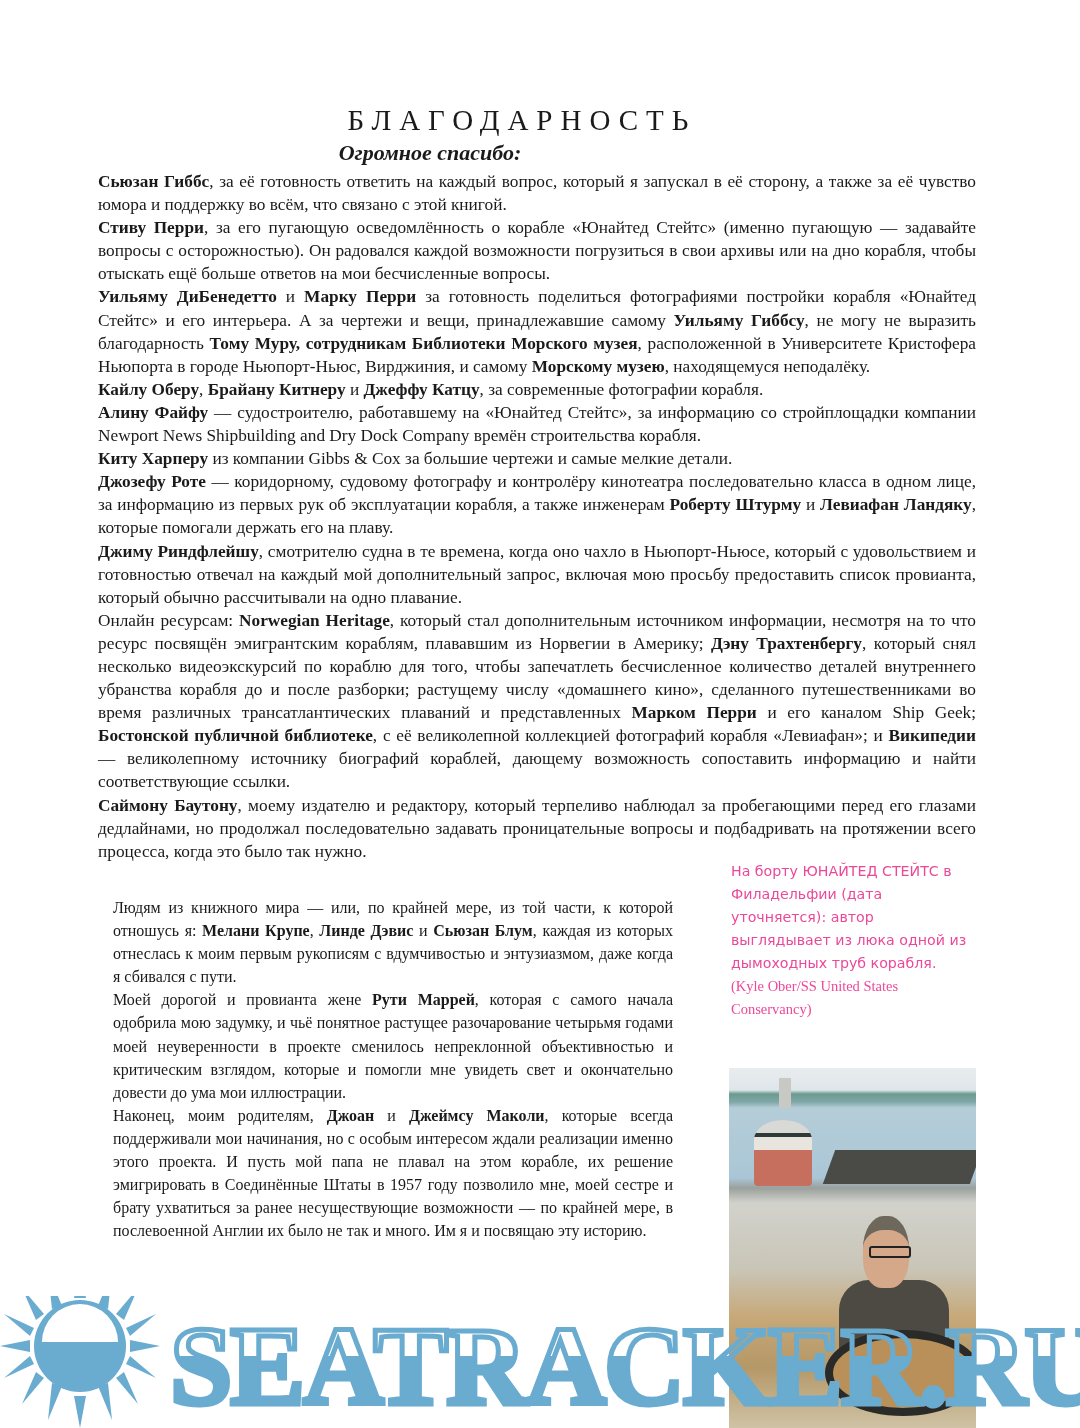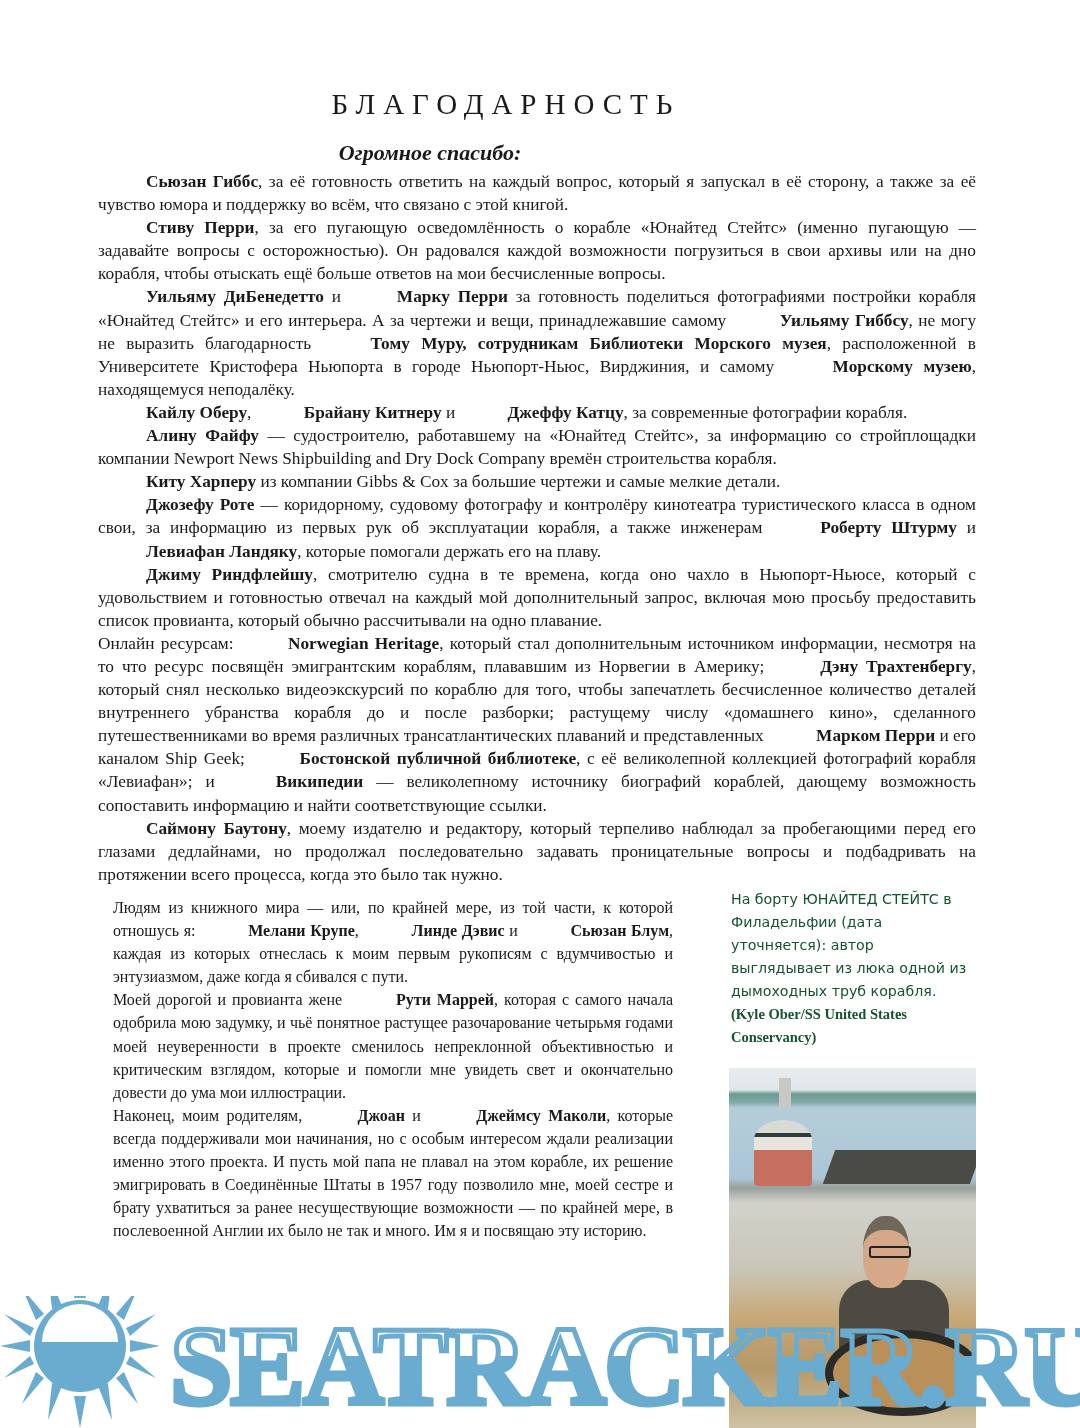--- a/index.html
+++ b/index.html
@@ -1,31 +1,31 @@
 <!DOCTYPE html>
 <html><head>
 <meta charset="utf-8">
 <style>
   html, body { margin: 0; padding: 0; background: #ffffff; }
   body { width: 1080px; height: 1428px; position: relative; overflow: hidden;
          font-family: "Liberation Serif", "DejaVu Serif", serif; color: #1a1a1a; }
   .page-title { position: absolute; top: 88px; left: 0; width: 1012px; text-align: center;
-                font-size: 29px; letter-spacing: 8px; font-weight: normal; margin: 0; }
+                font-size: 29px; letter-spacing: 8px; font-weight: normal; margin: 16px; }
   .subtitle { position: absolute; top: 140px; left: 0; width: 860px; text-align: center;
               font-size: 22px; font-style: italic; margin: 0; }
   .main-text { position: absolute; top: 170px; left: 98px; width: 878px;
                font-size: 17.3px; line-height: 23.1px; text-align: justify; }
   .main-text p { margin: 0; }
   .col-text { position: absolute; top: 896px; left: 113px; width: 560px;
               font-size: 16px; line-height: 23.1px; text-align: justify; }
   .col-text p { margin: 0; }
-  b { font-weight: bold; margin-left: 48px; }
-  .caption { position: absolute; top: 888px; left: 731px; width: 240px;
-             font-family: "DejaVu Sans", sans-serif; font-size: 14.2px; line-height: 23px; color: #14532d; }
-  .caption .credit { font-family: "Liberation Serif", serif; font-weight: bold; font-size: 14.5px; }
+  b { font-weight: bold; }
+  .caption { position: absolute; top: 860px; left: 731px; width: 240px;
+             font-family: "DejaVu Sans", sans-serif; font-size: 14.2px; line-height: 23px; color: #ec4899; }
+  .caption .credit { font-family: "Liberation Serif", serif; font-weight: normal; font-size: 14.5px; }
   .photo { position: absolute; left: 729px; top: 1068px; width: 247px; height: 360px; overflow: hidden;
            background: linear-gradient(#e8ecee 0px, #dfe6ea 22px, #6b9a8e 26px, #7fa8a8 34px, #b5cdd8 40px, #aac6d6 110px, #9aa09c 120px, #d2d2cc 135px, #c9c6b8 200px, #c7a878 250px, #b59868 300px, #cfc3a5 360px); }
   .photo .dome { position: absolute; left: 25px; top: 52px; width: 58px; height: 66px;
                  background: linear-gradient(#d9d9d5 0 20%, #2f3b36 20% 26%, #e8e5df 26% 45%, #c76f5f 45% 100%);
                  border-radius: 50% 50% 4px 4px / 30% 30% 4px 4px; }
   .photo .deck { position: absolute; left: 100px; top: 82px; width: 147px; height: 34px;
                  background: #4a4a46; transform: skewX(-20deg); }
   .photo .tower { position: absolute; left: 50px; top: 10px; width: 12px; height: 30px; background: #c8c8c4; }
   .photo .man-head { position: absolute; left: 134px; top: 148px; width: 46px; height: 58px;
                      background: #d6a88a; border-radius: 45% 45% 40% 40%; border-top: 14px solid #6e675c; }
@@ -43,21 +43,21 @@
 <h1 class="page-title">БЛАГОДАРНОСТЬ</h1>
 <h2 class="subtitle">Огромное спасибо:</h2>
 
 <div class="main-text" id="main-text">
     <p><b>Сьюзан Гиббс</b><span>, за её готовность ответить на каждый вопрос, который я запускал в её сторону, а также за её чувство юмора и поддержку во всём, что связано с этой книгой.</span></p>
     <p><b>Стиву Перри</b><span>, за его пугающую осведомлённость о корабле «Юнайтед Стейтс» (именно пугающую — задавайте вопросы с осторожностью). Он радовался каждой возможности погрузиться в свои архивы или на дно корабля, чтобы отыскать ещё больше ответов на мои бесчисленные вопросы.</span></p>
     <p><b>Уильяму ДиБенедетто</b><span> и </span><b>Марку Перри</b><span> за готовность поделиться фотографиями постройки корабля «Юнайтед Стейтс» и его интерьера. А за чертежи и вещи, принадлежавшие самому </span><b>Уильяму Гиббсу</b><span>, не могу не выразить благодарность </span><b>Тому Муру, сотрудникам Библиотеки Морского музея</b><span>, расположенной в Университете Кристофера Ньюпорта в городе Ньюпорт-Ньюс, Вирджиния, и самому </span><b>Морскому музею</b><span>, находящемуся неподалёку.</span></p>
     <p><b>Кайлу Оберу</b><span>, </span><b>Брайану Китнеру</b><span> и </span><b>Джеффу Катцу</b><span>, за современные фотографии корабля.</span></p>
     <p><b>Алину Файфу</b><span> — судостроителю, работавшему на «Юнайтед Стейтс», за информацию со стройплощадки компании Newport News Shipbuilding and Dry Dock Company времён строительства корабля.</span></p>
     <p><b>Киту Харперу</b><span> из компании Gibbs &amp; Cox за большие чертежи и самые мелкие детали.</span></p>
-    <p><b>Джозефу Роте</b><span> — коридорному, судовому фотографу и контролёру кинотеатра туристического класса в одном свои, за информацию из первых рук об эксплуатации корабля, а также инженерам </span><b>Роберту Штурму</b><span> и </span><b>Левиафан Ландяку</b><span>, которые помогали держать его на плаву.</span></p>
+    <p><b>Джозефу Роте</b><span> — коридорному, судовому фотографу и контролёру кинотеатра последовательно класса в одном лице, за информацию из первых рук об эксплуатации корабля, а также инженерам </span><b>Роберту Штурму</b><span> и </span><b>Левиафан Ландяку</b><span>, которые помогали держать его на плаву.</span></p>
     <p><b>Джиму Риндфлейшу</b><span>, смотрителю судна в те времена, когда оно чахло в Ньюпорт-Ньюсе, который с удовольствием и готовностью отвечал на каждый мой дополнительный запрос, включая мою просьбу предоставить список провианта, который обычно рассчитывали на одно плавание.</span></p>
     <p><span>Онлайн ресурсам: </span><b>Norwegian Heritage</b><span>, который стал дополнительным источником информации, несмотря на то что ресурс посвящён эмигрантским кораблям, плававшим из Норвегии в Америку; </span><b>Дэну Трахтенбергу</b><span>, который снял несколько видеоэкскурсий по кораблю для того, чтобы запечатлеть бесчисленное количество деталей внутреннего убранства корабля до и после разборки; растущему числу «домашнего кино», сделанного путешественниками во время различных трансатлантических плаваний и представленных </span><b>Марком Перри</b><span> и его каналом Ship Geek; </span><b>Бостонской публичной библиотеке</b><span>, с её великолепной коллекцией фотографий корабля «Левиафан»; и </span><b>Википедии</b><span> — великолепному источнику биографий кораблей, дающему возможность сопоставить информацию и найти соответствующие ссылки.</span></p>
     <p><b>Саймону Баутону</b><span>, моему издателю и редактору, который терпеливо наблюдал за пробегающими перед его глазами дедлайнами, но продолжал последовательно задавать проницательные вопросы и подбадривать на протяжении всего процесса, когда это было так нужно.</span></p>
   </div>
 <div class="col-text" id="col-text">
     <p><span>Людям из книжного мира — или, по крайней мере, из той части, к которой отношусь я: </span><b>Мелани Крупе</b><span>, </span><b>Линде Дэвис</b><span> и </span><b>Сьюзан Блум</b><span>, каждая из которых отнеслась к моим первым рукописям с вдумчивостью и энтузиазмом, даже когда я сбивался с пути.</span></p>
     <p><span>Моей дорогой и провианта жене </span><b>Рути Маррей</b><span>, которая с самого начала одобрила мою задумку, и чьё понятное растущее разочарование четырьмя годами моей неуверенности в проекте сменилось непреклонной объективностью и критическим взглядом, которые и помогли мне увидеть свет и окончательно довести до ума мои иллюстрации.</span></p>
     <p><span>Наконец, моим родителям, </span><b>Джоан</b><span> и </span><b>Джеймсу Маколи</b><span>, которые всегда поддерживали мои начинания, но с особым интересом ждали реализации именно этого проекта. И пусть мой папа не плавал на этом корабле, их решение эмигрировать в Соединённые Штаты в 1957 году позволило мне, моей сестре и брату ухватиться за ранее несуществующие возможности — по крайней мере, в послевоенной Англии их было не так и много. Им я и посвящаю эту историю.</span></p>
   </div>
 

